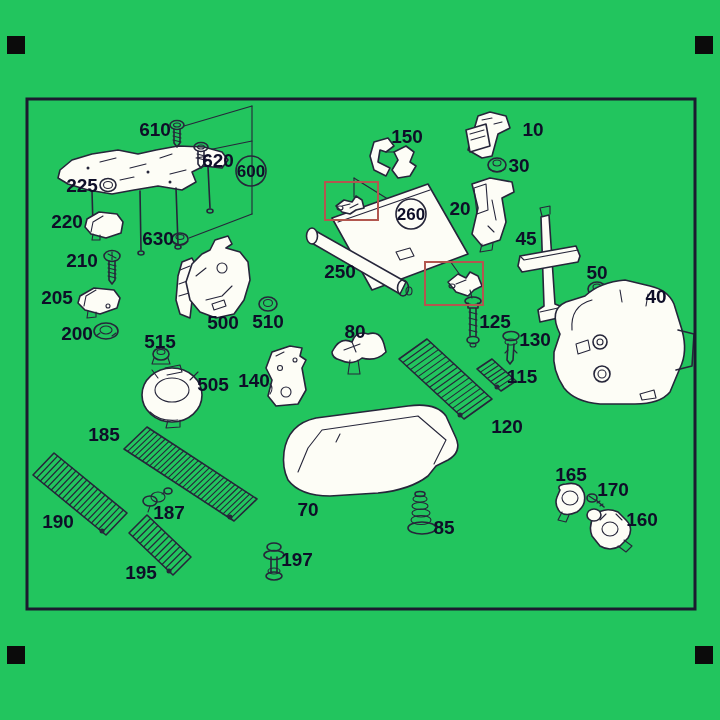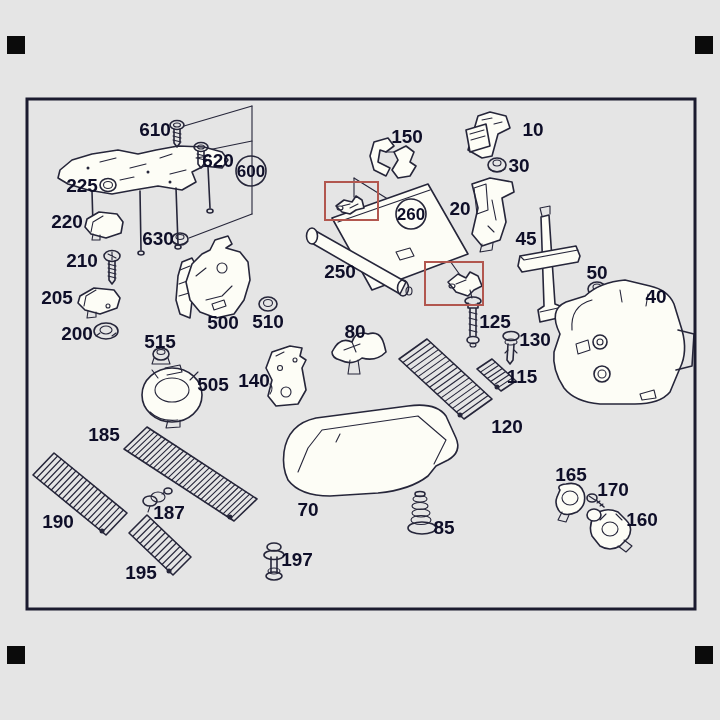--- a/index.html
+++ b/index.html
@@ -1,16 +1,16 @@
 <!DOCTYPE html>
 <html><head>
 <meta charset="utf-8">
 <style>
   html,body{margin:0;padding:0;background:#fdfdf6;}
-  #stage{position:relative;width:720px;height:720px;background:#e5e5e5;overflow:hidden;}
+  #stage{position:relative;width:720px;height:720px;background:#22c55e;overflow:hidden;}
   #diag{position:absolute;left:0;top:0;}
   #diag path,#diag line,#diag ellipse,#diag circle,#diag polyline,#diag polygon{
     stroke:#26263a;stroke-width:1.6;fill:none;stroke-linejoin:round;stroke-linecap:round;}
   #diag .thin{stroke-width:1.1;}
   #diag .fillbg{fill:#fdfdf6;}
   #diag .plabel{font:bold 19px "Liberation Sans",sans-serif;fill:#0e0e28;stroke:none;}
   #diag .clabel{font:bold 17px "Liberation Sans",sans-serif;fill:#0e0e28;stroke:none;}
   #diag .dot{fill:#26263a;stroke:none;}
 </style>
 </head>

